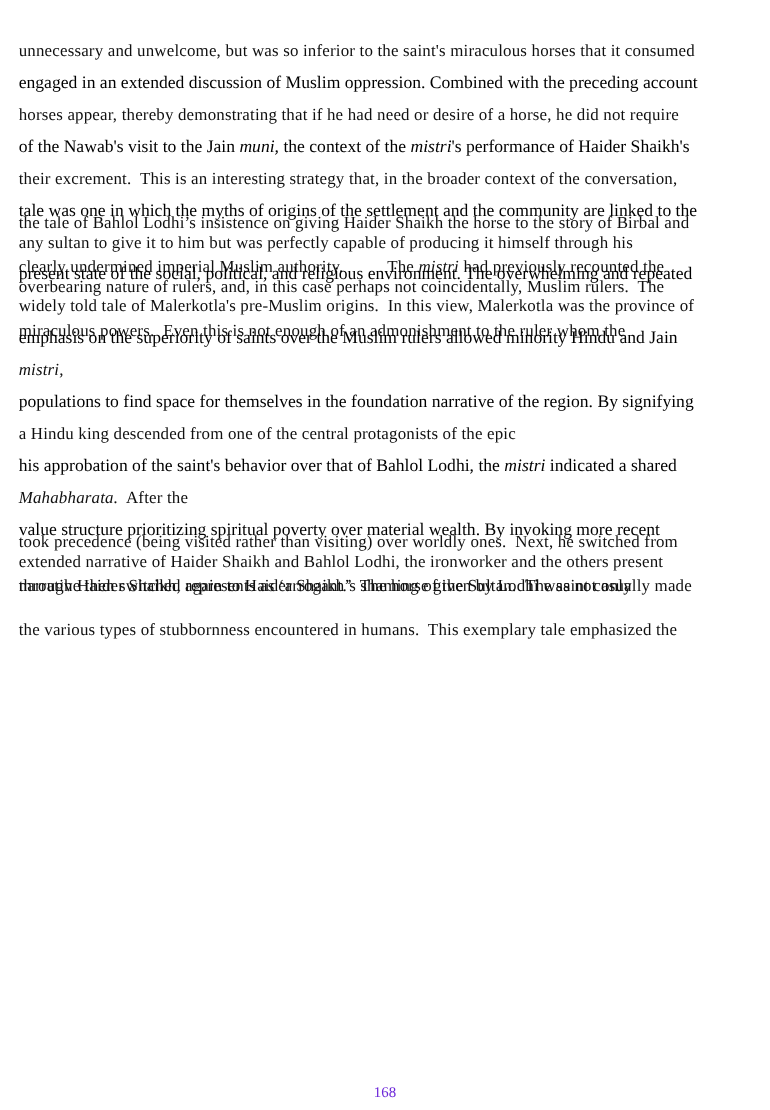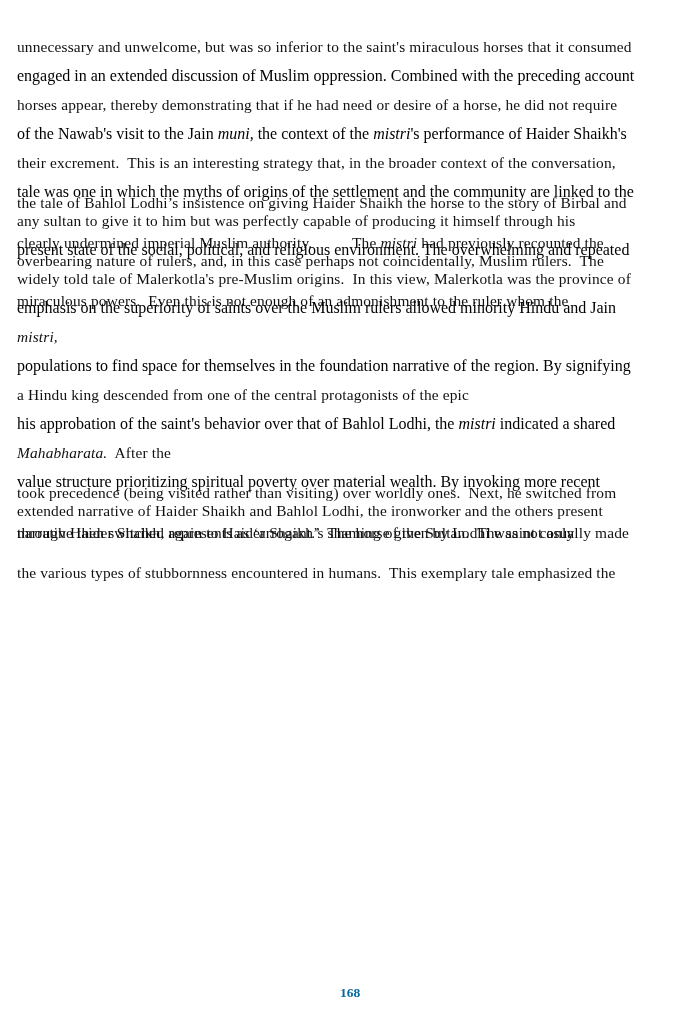--- a/index.html
+++ b/index.html
@@ -40,22 +40,21 @@
     font-style: italic;
   }
   #page-number {
     position: absolute;
     left: 0;
     top: 985px;
     width: 700px;
     text-align: center;
     font-size: 13.5px;
     line-height: 16px;
-    color: #0369a1;
-    font-weight: bold;
+    color: #6d28d9;
   }
 </style>
 </head>
 <body>
 
 <div id="page">
 
   <div id="body-text"><div class="line"><span>unnecessary and unwelcome, but was so inferior to the saint's miraculous horses that it consumed</span></div><span>engaged in an extended discussion of Muslim oppression.  Combined with the preceding account</span><div class="line"><div class="line"><span>horses appear, thereby demonstrating that if he had need or desire of a horse, he did not require</span></div></div><span>of the Nawab's visit to the Jain </span><i>muni,</i><span> the context of the </span><i>mistri</i><span>'s performance of Haider Shaikh's</span><div class="line"><span>their excrement.  This is an interesting strategy that, in the broader context of the conversation,</span><div class="line"><div class="line"><div class="line"><span>the tale of Bahlol Lodhi’s insistence on giving Haider Shaikh the horse to the story of Birbal and</span></div></div></div><span>clearly undermined imperial Muslim authority.          The </span><i>mistri</i><span> had previously recounted the</span></div><span>tale was one in which the myths of origins of the settlement and the community are linked to the</span><div class="line"><div class="line"><span>any sultan to give it to him but was perfectly capable of producing it himself through his</span><div class="line"><span>overbearing nature of rulers, and, in this case perhaps not coincidentally, Muslim rulers.  The</span></div><span>miraculous powers.  Even this is not enough of an admonishment to the ruler whom the </span></div></div><span>present state of the social, political, and religious environment.  The overwhelming and repeated</span><div class="line"><span>widely told tale of Malerkotla's pre-Muslim origins.  In this view, Malerkotla was the province of</span></div><span>emphasis on the superiority of saints over the Muslim rulers allowed minority Hindu and Jain</span><div class="line"><div class="line"><i>mistri,</i></div></div><span>populations to find space for themselves in the foundation narrative of the region.  By signifying</span><div class="line"><span>a Hindu king descended from one of the central protagonists of the epic </span></div><span>his approbation of the saint's behavior over that of Bahlol Lodhi, the </span><i>mistri</i><span> indicated a shared</span><div class="line"><i>Mahabharata.</i><span>  After the</span><div class="line"><div class="line"><div class="line"><div class="line"><div class="line"><span>took precedence (being visited rather than visiting) over worldly ones.  Next, he switched from</span></div></div></div><span>narrative then switched again to Haider Shaikh’s shaming of the Sultan.  The saint casually made</span></div><span>through Haider Shaikh, represents as ‘arrogant.’  The horse given by Lodhi was not only</span><div class="line"><div class="line"><span>the various types of stubbornness encountered in humans.  This exemplary tale emphasized the</span></div></div></div></div><span>value structure prioritizing spiritual poverty over material wealth.  By invoking more recent</span><div class="line"><span>extended narrative of Haider Shaikh and Bahlol Lodhi, the ironworker and the others present</span></div></div>
 
   <div id="page-number">168</div>

